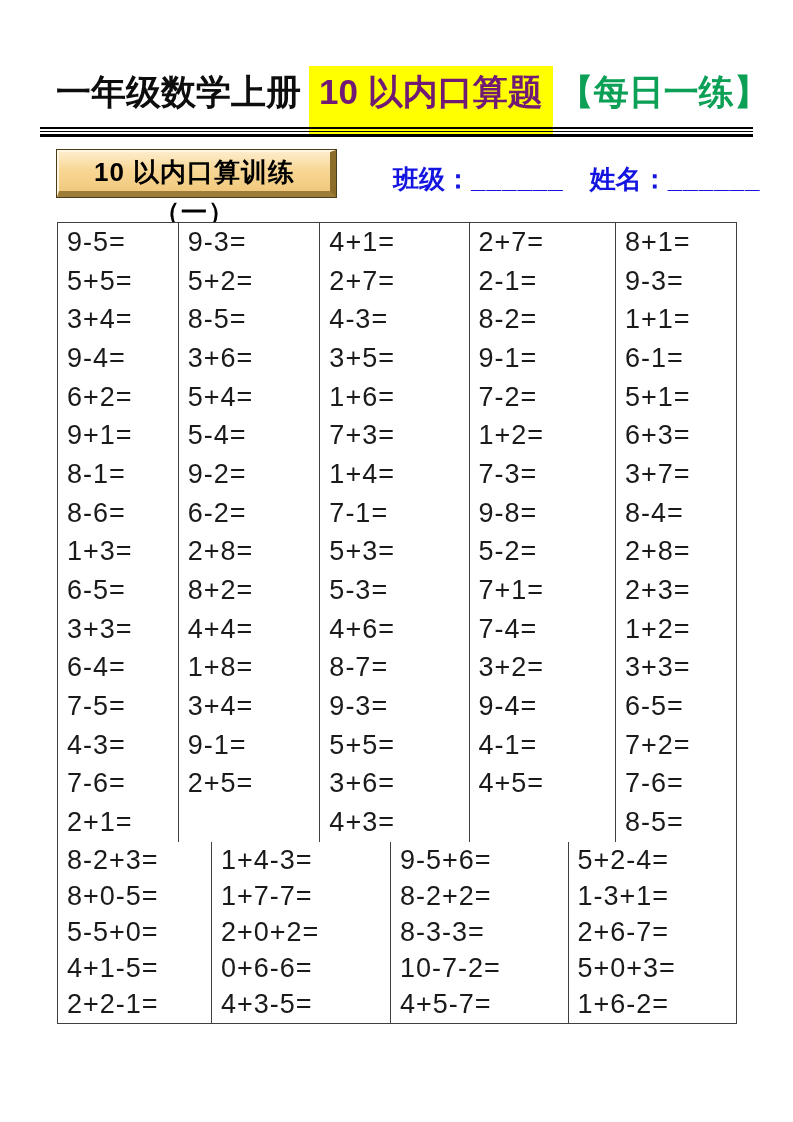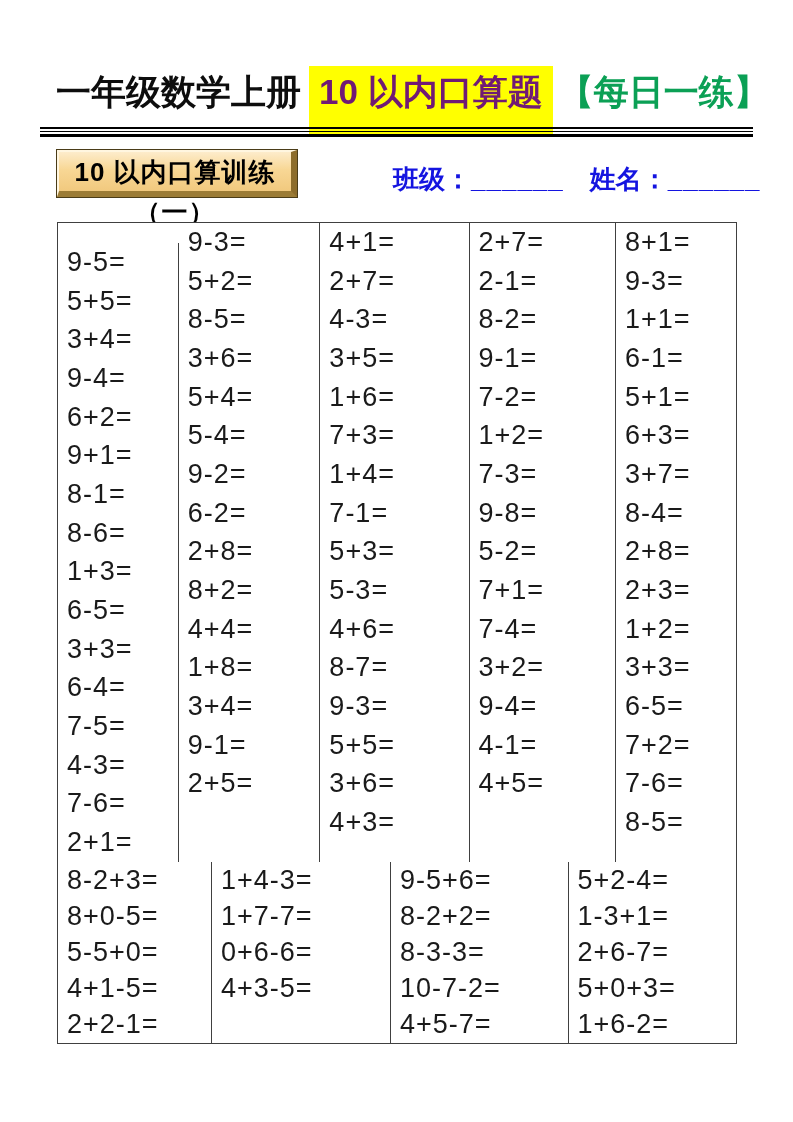--- a/index.html
+++ b/index.html
@@ -18,21 +18,21 @@
     padding:2px 10px 18px 10px; margin-left:8px; line-height:48px;
   }
   .t-green { color:#0ba055; margin-left:6px; }
   .title-rule { position:absolute; left:40px; top:127px; width:713px; }
   .rule-line { background:#000; }
   .rl1 { height:2px; margin-bottom:2px; }
   .rl2 { height:1px; margin-bottom:2px; }
   .rl3 { height:3px; }
   
   .section-button {
-    position:absolute; left:57px; top:150px; width:240px; height:47px;
+    position:absolute; left:57px; top:150px; width:279px; height:47px;
     background:linear-gradient(180deg,#fdeccb 0%,#f8d795 45%,#f1c97e 100%);
     border-top:2px solid #fff6e0; border-left:2px solid #fff6e0;
     border-right:6px solid #8d6d2c; border-bottom:6px solid #9c7c36;
     outline:1px solid #4a3c18;
     box-sizing:border-box; text-align:center;
     font-size:26px; font-weight:bold; color:#000; line-height:40px;
     letter-spacing:1px;
   }
   .fields {
     position:absolute; left:393px; top:159px; white-space:nowrap;
@@ -72,21 +72,21 @@
   </div>
 
   <div class="section-button">10 以内口算训练（一）</div>
 
   <div class="fields">
     <span>班级：</span><span class="f-blank first">______</span><span>姓名：</span><span class="f-blank">______</span>
   </div>
 
   <div class="worksheet">
     <div class="top-grid" id="top-grid">
-        <div class="pcol" style="width: 17.8%; margin-top: 20px;">
+        <div class="pcol" style="width: 17.8%;">
           <div class="pcell">9-5=</div>
           <div class="pcell">5+5=</div>
           <div class="pcell">3+4=</div>
           <div class="pcell">9-4=</div>
           <div class="pcell">6+2=</div>
           <div class="pcell">9+1=</div>
           <div class="pcell">8-1=</div>
           <div class="pcell">8-6=</div>
           <div class="pcell">1+3=</div>
           <div class="pcell">6-5=</div>
@@ -172,20 +172,21 @@
         <div class="pcol" style="width: 22.7%;">
           <div class="bcell">8-2+3=</div>
           <div class="bcell">8+0-5=</div>
           <div class="bcell">5-5+0=</div>
           <div class="bcell">4+1-5=</div>
           <div class="bcell">2+2-1=</div>
         </div>
         <div class="pcol" style="width: 26.4%;">
           <div class="bcell">1+4-3=</div>
           <div class="bcell">1+7-7=</div>
+          <div class="bcell">2+0+2=</div>
           <div class="bcell">0+6-6=</div>
           <div class="bcell">4+3-5=</div>
         </div>
         <div class="pcol" style="width: 26.2%;">
           <div class="bcell">9-5+6=</div>
           <div class="bcell">8-2+2=</div>
           <div class="bcell">8-3-3=</div>
           <div class="bcell">10-7-2=</div>
           <div class="bcell">4+5-7=</div>
         </div>

